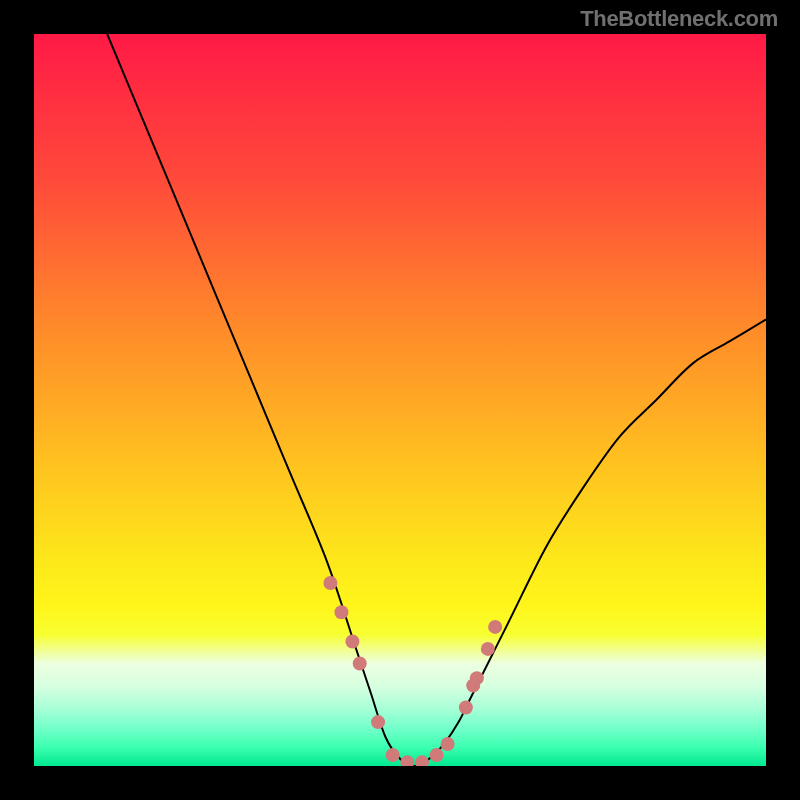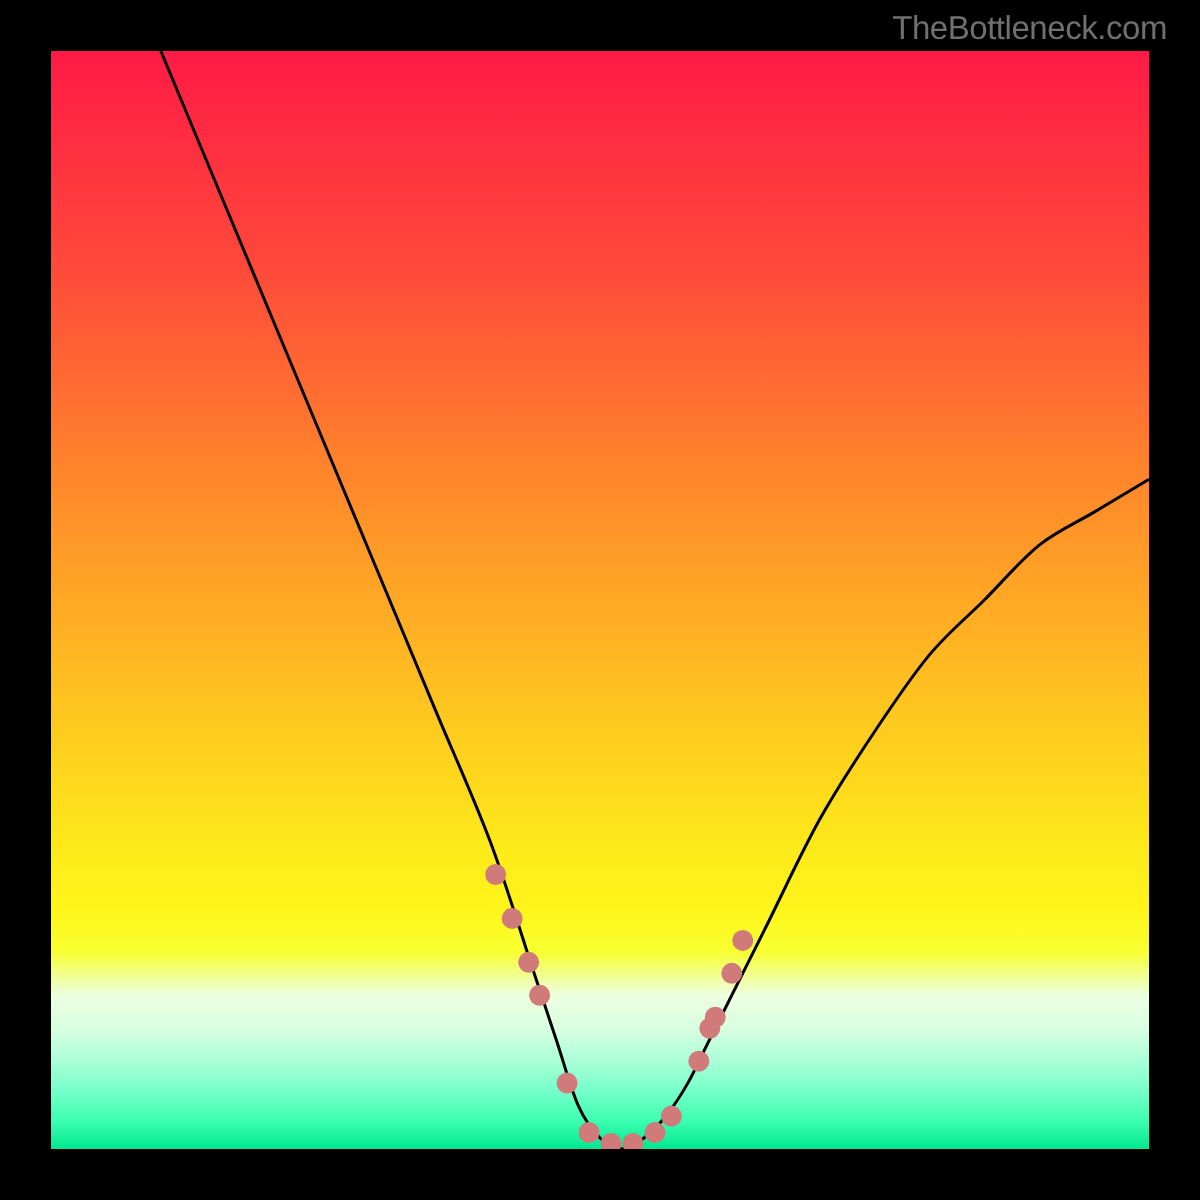--- a/index.html
+++ b/index.html
@@ -26,21 +26,21 @@
     width: 732px;
     height: 732px;
     overflow: hidden;
   }
   .watermark {
     position: absolute;
     top: 6px;
     right: 22px;
     color: #707070;
     font-size: 22px;
-    font-weight: normal;
+    font-weight: bold;
     letter-spacing: -0.3px;
   }
   svg {
     display: block;
   }
 </style>
 </head>
 <body>
 
 <div class="frame">

